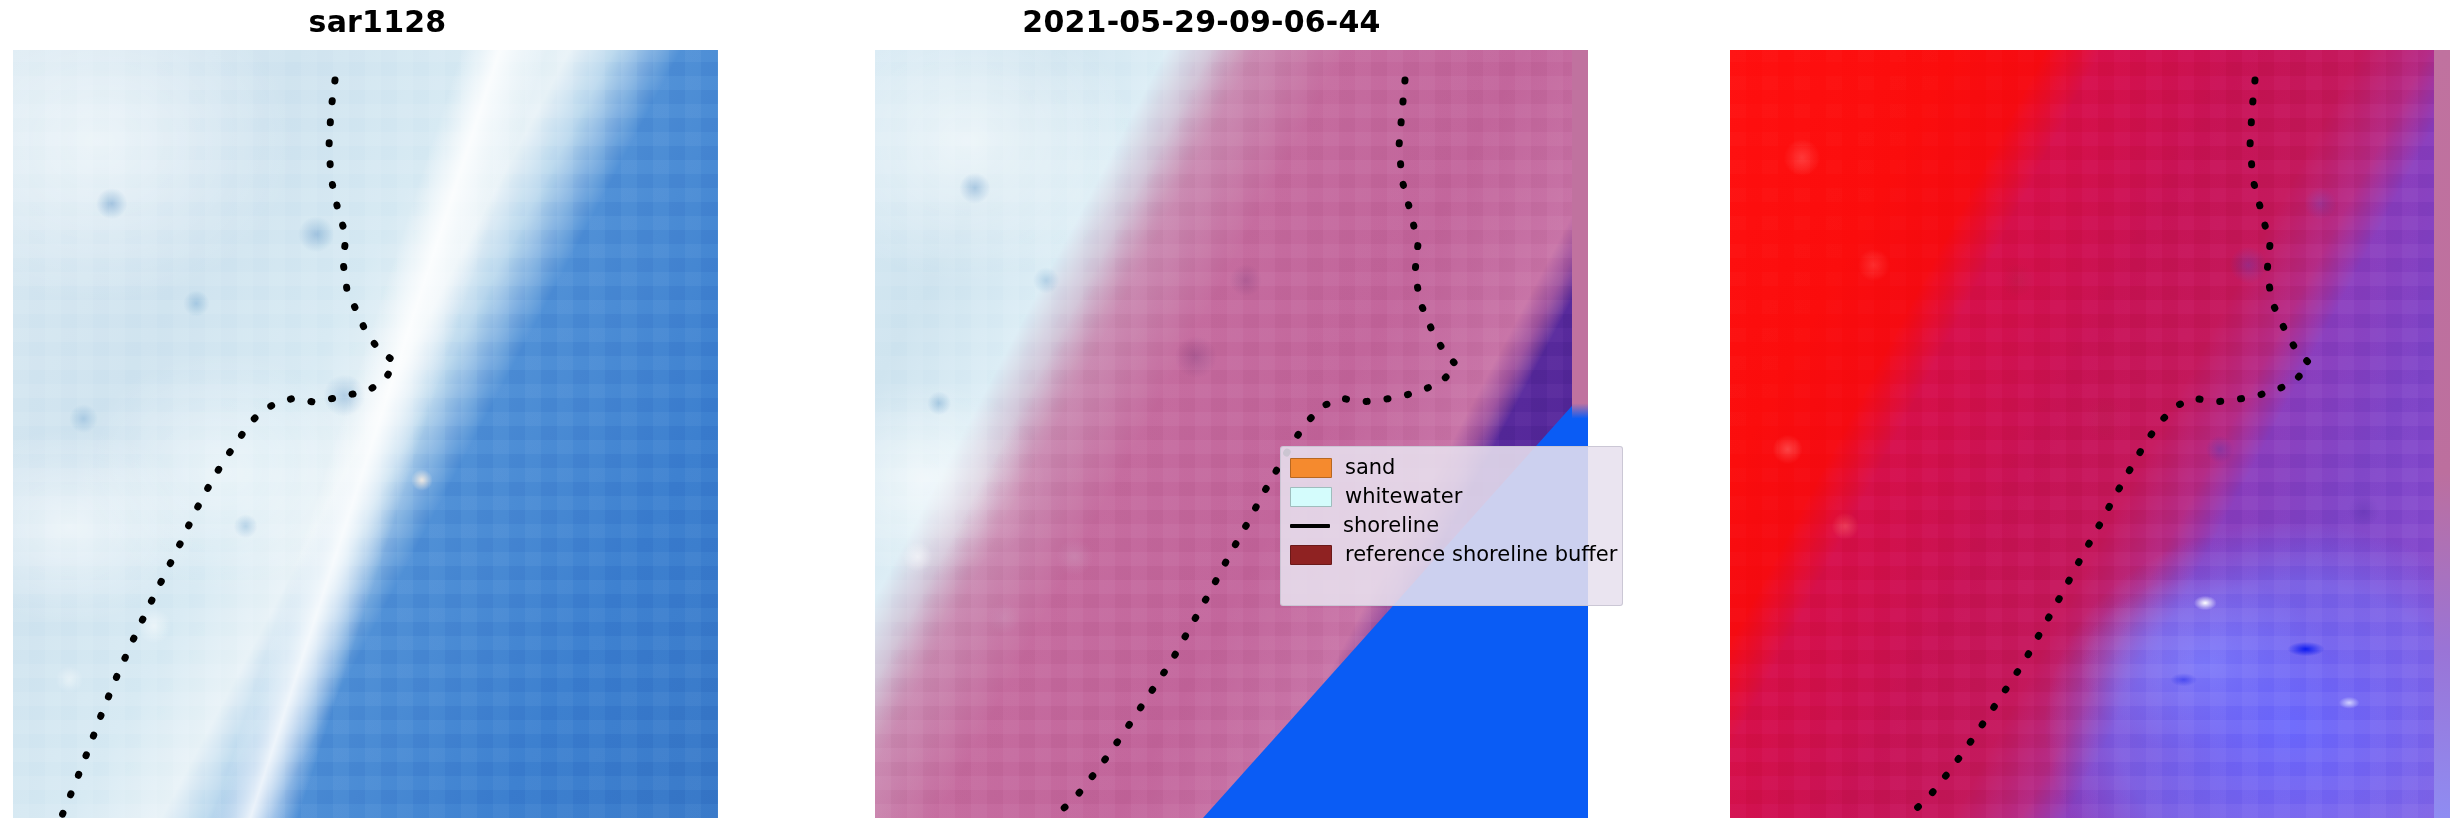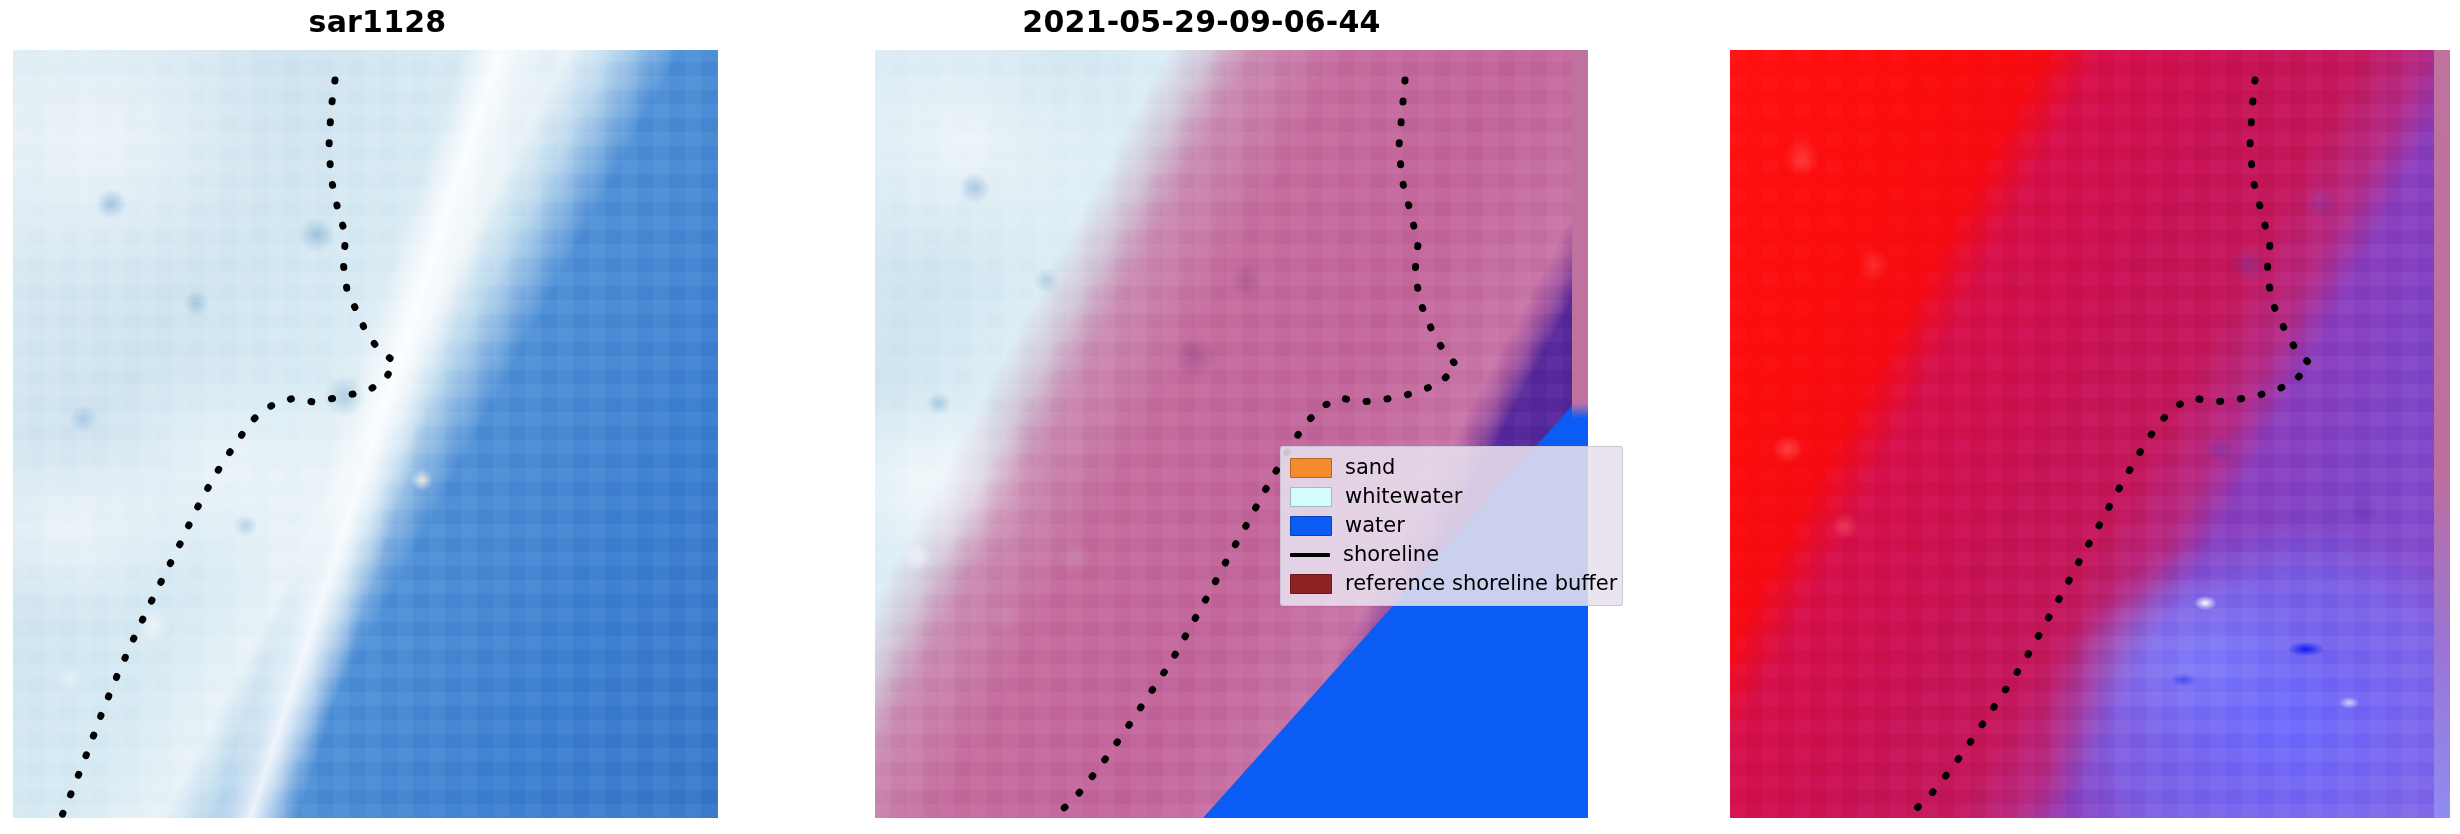--- a/index.html
+++ b/index.html
@@ -162,24 +162,20 @@
     <div class="legend-row">
       <span class="swatch" style="background: rgb(245, 138, 46); border: 1px solid rgba(0, 0, 0, 0.25);"></span>
       <span class="legend-label">sand</span>
     </div>
 
     <div class="legend-row">
       <span class="swatch" style="background: rgb(212, 252, 252); border: 1px solid rgba(0, 0, 0, 0.25);"></span>
       <span class="legend-label">whitewater</span>
     </div>
 
-    <div class="legend-row">
-      <span class="swatch" style="background: rgb(10, 92, 245); border: 1px solid rgba(0, 0, 0, 0.25);"></span>
-      <span class="legend-label">water</span>
-    </div>
 
     <div class="legend-row">
       <span class="swatch line" style="border-top-color: rgb(0, 0, 0);"></span>
       <span class="legend-label">shoreline</span>
     </div>
 
     <div class="legend-row">
       <span class="swatch" style="background: rgb(143, 34, 34); border: 1px solid rgba(0, 0, 0, 0.25);"></span>
       <span class="legend-label">reference shoreline buffer</span>
     </div>

